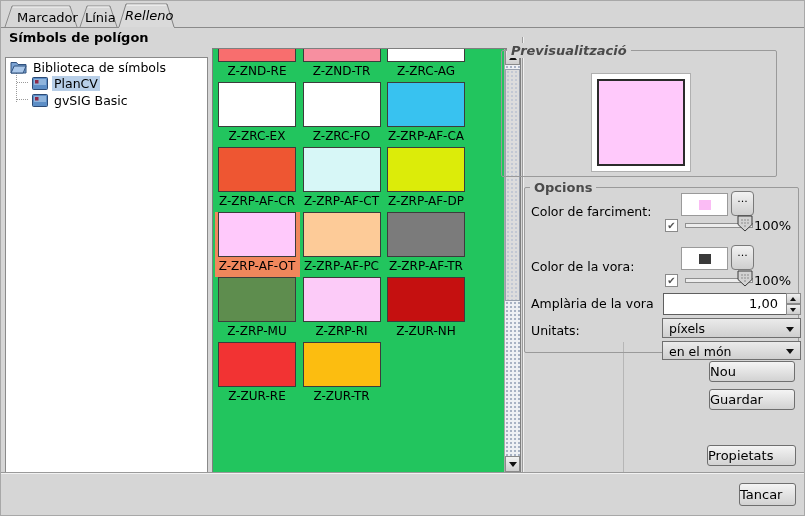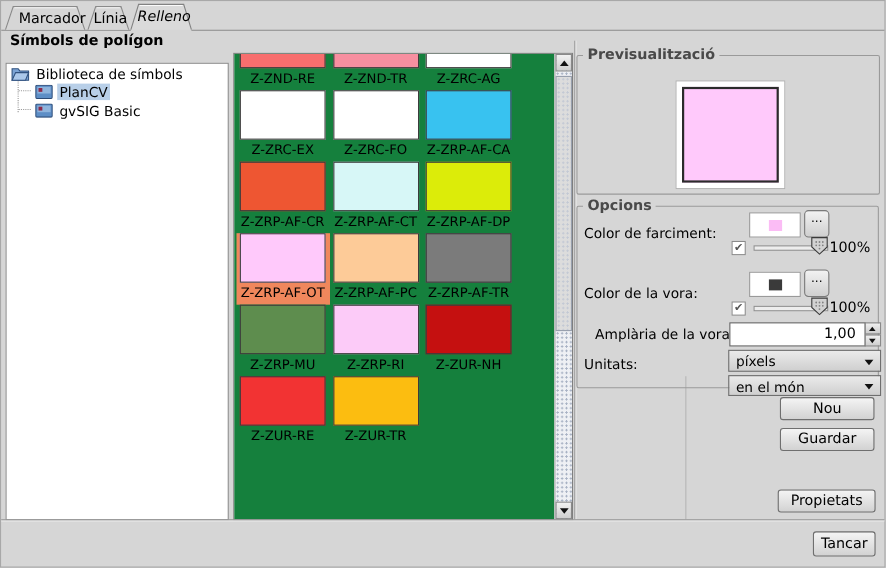--- a/index.html
+++ b/index.html
@@ -22,21 +22,21 @@
       background:#fff;border:1px solid #8a8a8a;box-sizing:border-box;}
   .tree-row{position:absolute;height:16px;line-height:15px;font-size:12.5px;white-space:nowrap;}
   .tree-label{padding:0 2px;}
   .tree-label.sel{background:#b8cfe8;}
   .tree-vline{position:absolute;left:10px;top:15px;width:0;height:29px;border-left:1px dotted #9a9a9a;}
   .tree-hline{position:absolute;left:11px;width:11px;height:0;border-top:1px dotted #9a9a9a;}
 
   
   [data-name="swatch-panel"]{position:absolute;left:211px;top:47px;width:309px;height:425px;
       background:#fff;border:1px solid #7f7f7f;box-sizing:border-box;}
-  [data-name="swatch-viewport"]{position:absolute;left:0;top:0;width:291px;height:423px;overflow:hidden;background:#15803d;}
+  [data-name="swatch-viewport"]{position:absolute;left:0;top:0;width:291px;height:423px;overflow:hidden;background:#22c55e;}
   [data-name="swatch-grid"]{position:absolute;left:2px;top:-32px;width:254px;
       display:grid;grid-template-columns:repeat(3,84.5px);grid-auto-rows:65px;}
   .cell{position:relative;}
   .cell.sel{background:#f0875c;}
   .sw{width:78px;height:45px;margin-left:3px;border:1px solid #3c3c3c;box-sizing:border-box;}
   .swl{width:84px;text-align:center;font-size:12px;margin-top:2px;white-space:nowrap;}
 
   
   [data-name="swatch-scrollbar"]{position:absolute;right:0;top:0;width:16px;height:423px;
       background:#eef0f4;border-left:1px solid #aaa;box-sizing:border-box;
@@ -50,21 +50,21 @@
   .tri-down{position:absolute;left:3px;top:5px;width:0;height:0;
       border-left:4px solid transparent;border-right:4px solid transparent;border-top:5px solid #111;}
   [data-name="scroll-thumb"]{position:absolute;left:0;top:20px;width:15px;height:232px;
       background:#dcdcdc;border:1px solid #98a0ae;box-sizing:border-box;
       background-image:radial-gradient(#c2c8d4 1px, transparent 1px);background-size:4px 4px;}
 
   
   .groupbox{position:absolute;border:1px solid #9a9a9a;border-radius:2px;box-sizing:border-box;}
   .legend{position:absolute;top:-8px;left:5px;background:#d6d6d6;padding:0 4px;
       font-weight:bold;font-size:13px;color:#4a4a4a;white-space:nowrap;}
-  [data-name="preview-groupbox"]{left:523px;top:49px;width:276px;height:127px;}
+  [data-name="preview-groupbox"]{left:500px;top:49px;width:276px;height:127px;font-style:italic;}
   [data-name="options-groupbox"]{left:523px;top:186px;width:275px;height:166px;}
 
   [data-name="preview-frame"]{position:absolute;left:89px;top:22px;width:100px;height:99px;
       background:#fff;border:1px solid #b0b0b0;box-sizing:border-box;}
   [data-name="preview-fill"]{position:absolute;left:5px;top:5px;right:5px;bottom:5px;border:2px solid #2b2b2b;}
 
   
   .optlabel{position:absolute;font-size:12.5px;white-space:nowrap;}
   .colorwell{position:absolute;width:47px;height:23px;background:#fff;border:1px solid #9a9a9a;box-sizing:border-box;}
   .chip{position:absolute;left:17px;top:6px;width:12px;height:10px;}
@@ -86,21 +86,21 @@
   [data-name="fill-opacity-value"]{left:229px;top:30px;}
 
   [data-name="border-color-label"]{left:6px;top:71px;}
   [data-name="border-color-well"]{left:156px;top:59px;}
   [data-name="border-ellipsis-button"]{left:206px;top:57px;}
   [data-name="border-opacity-checkbox"]{left:140px;top:86px;}
   [data-name="border-opacity-track"]{left:160px;top:90px;}
   [data-name="border-opacity-thumb"]{left:212px;top:82px;}
   [data-name="border-opacity-value"]{left:229px;top:85px;}
 
-  [data-name="border-width-label"]{left:16px;top:108px;}
+  [data-name="border-width-label"]{left:6px;top:108px;}
   [data-name="border-width-input"]{position:absolute;left:138px;top:105px;width:124px;height:22px;
       background:#fff;border:1px solid #5f5f5f;box-sizing:border-box;
       font-size:13px;text-align:right;padding:2px 8px 0 0;}
   [data-name="border-width-spinner"]{position:absolute;left:261px;top:105px;width:15px;height:22px;}
   .spin-half{position:absolute;left:0;width:15px;height:11px;background:linear-gradient(#f0f0f0,#cdcdcd);
       border:1px solid #8a8a8a;box-sizing:border-box;}
   .spin-half.up{top:0;} .spin-half.down{top:11px;}
   .spin-tri-up{position:absolute;left:3px;top:3px;width:0;height:0;
       border-left:3.5px solid transparent;border-right:3.5px solid transparent;border-bottom:4px solid #111;}
   .spin-tri-down{position:absolute;left:3px;top:3px;width:0;height:0;
@@ -109,21 +109,21 @@
   [data-name="units-label"]{left:6px;top:135px;}
   .combo{position:absolute;background:linear-gradient(#ebebeb,#cfcfcf);border:1px solid #6f6f6f;
       box-sizing:border-box;font-size:12.5px;padding:2px 0 0 6px;white-space:nowrap;}
   [data-name="units-combobox"]{left:137px;top:130px;width:139px;height:20px;}
   [data-name="reference-combobox"]{left:137px;top:153px;width:139px;height:19px;}
   .combo-arrow{position:absolute;right:6px;top:8px;width:0;height:0;
       border-left:4px solid transparent;border-right:4px solid transparent;border-top:5px solid #111;}
 
   
   .btn{position:absolute;background:linear-gradient(#f4f4f4,#d2d2d2);border:1px solid #6f6f6f;
-      border-radius:3px;box-sizing:border-box;font-size:13px;text-align:center;padding-top:2px;cursor:default;}
+      border-radius:3px;box-sizing:border-box;font-size:13px;padding-top:2px;cursor:default;}
   [data-name="nou-button"]{left:708px;top:360px;width:86px;height:21px;}
   [data-name="guardar-button"]{left:708px;top:388px;width:86px;height:21px;}
   [data-name="reiniciar-button"]{left:708px;top:416px;width:86px;height:21px;}
   [data-name="propietats-button"]{left:706px;top:444px;width:89px;height:21px;}
   [data-name="tancar-button"]{left:738px;top:482px;width:57px;height:23px;padding-top:3px;}
 
   [data-name="split-line"]{position:absolute;left:521px;top:36px;width:1px;height:435px;
       background:#9c9c9c;box-shadow:1px 0 0 #f0f0f0;}
   [data-name="buttons-panel-line"]{position:absolute;left:622px;top:341px;width:1px;height:130px;background:#b6b6b6;}
   [data-name="bottom-divider"]{position:absolute;left:0;top:471px;width:805px;height:0;

